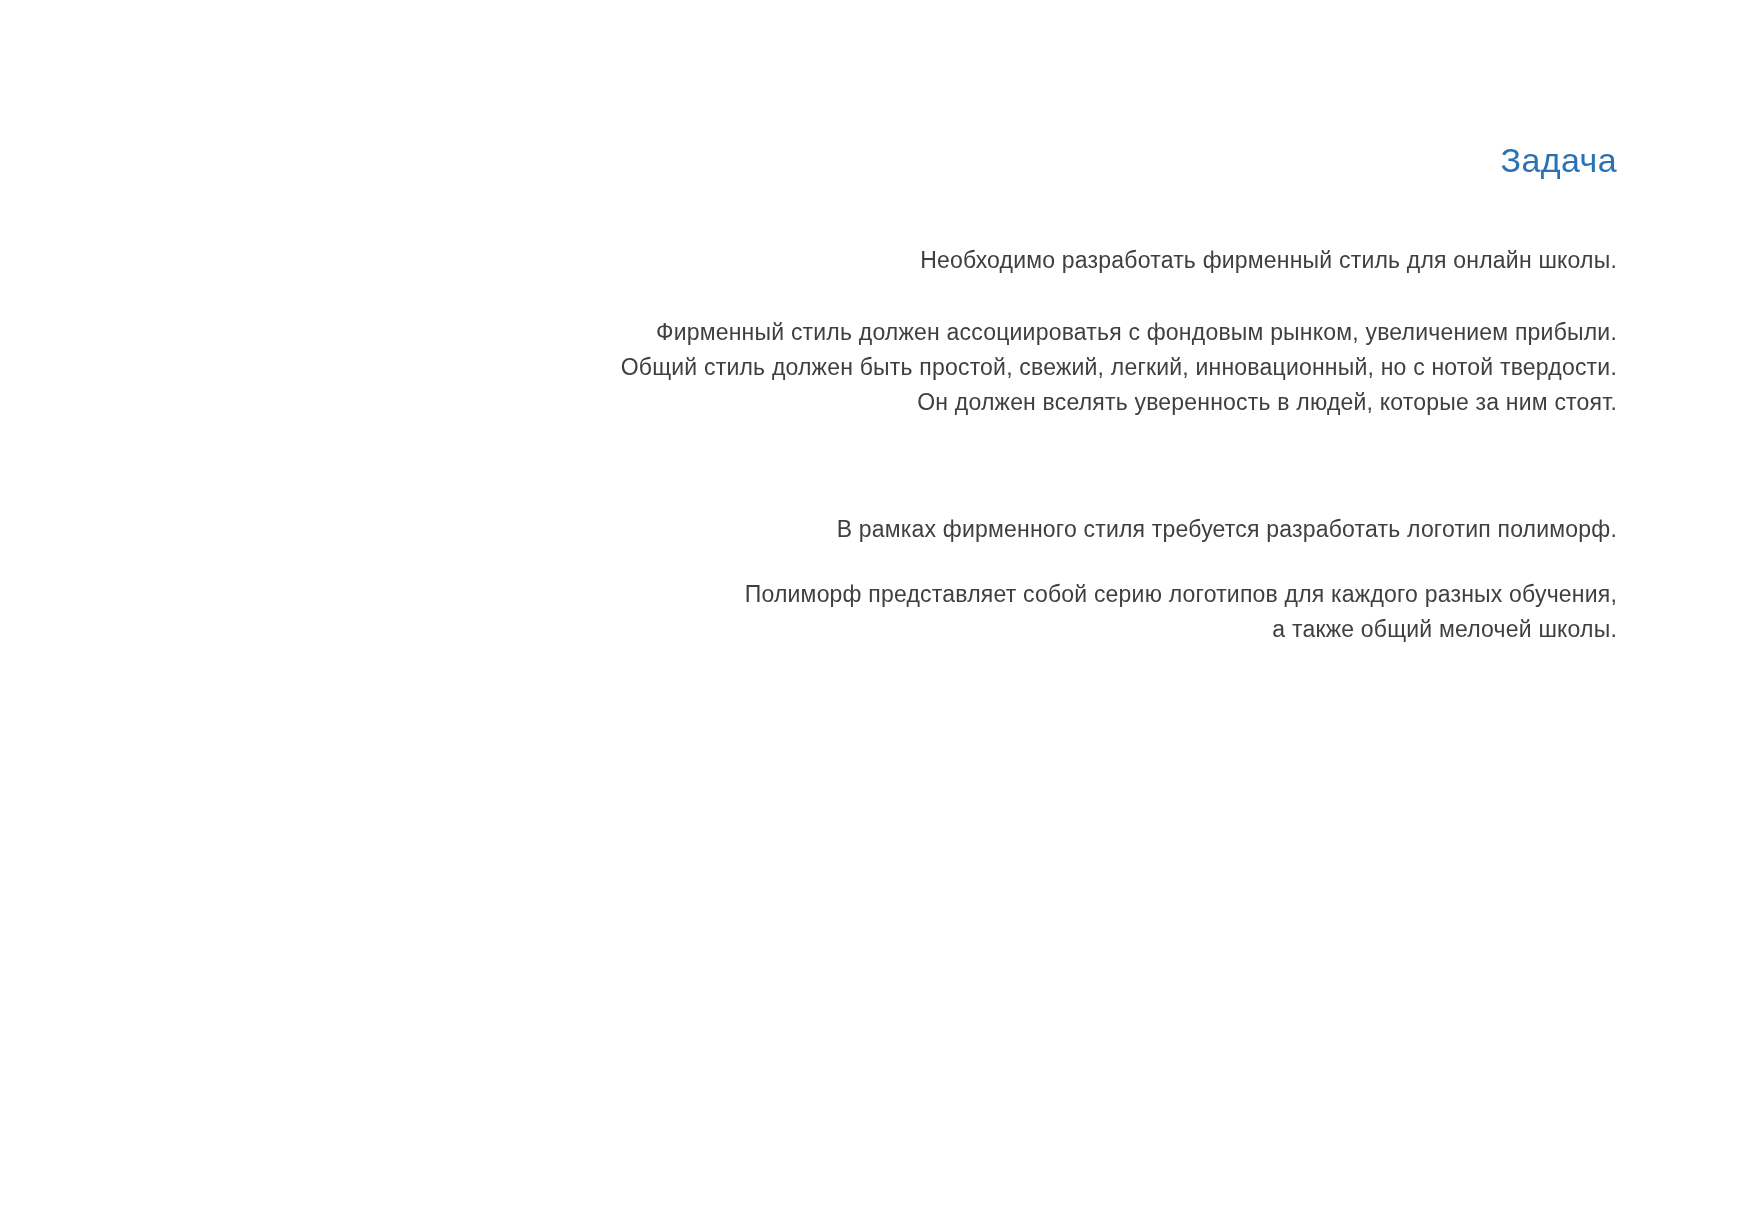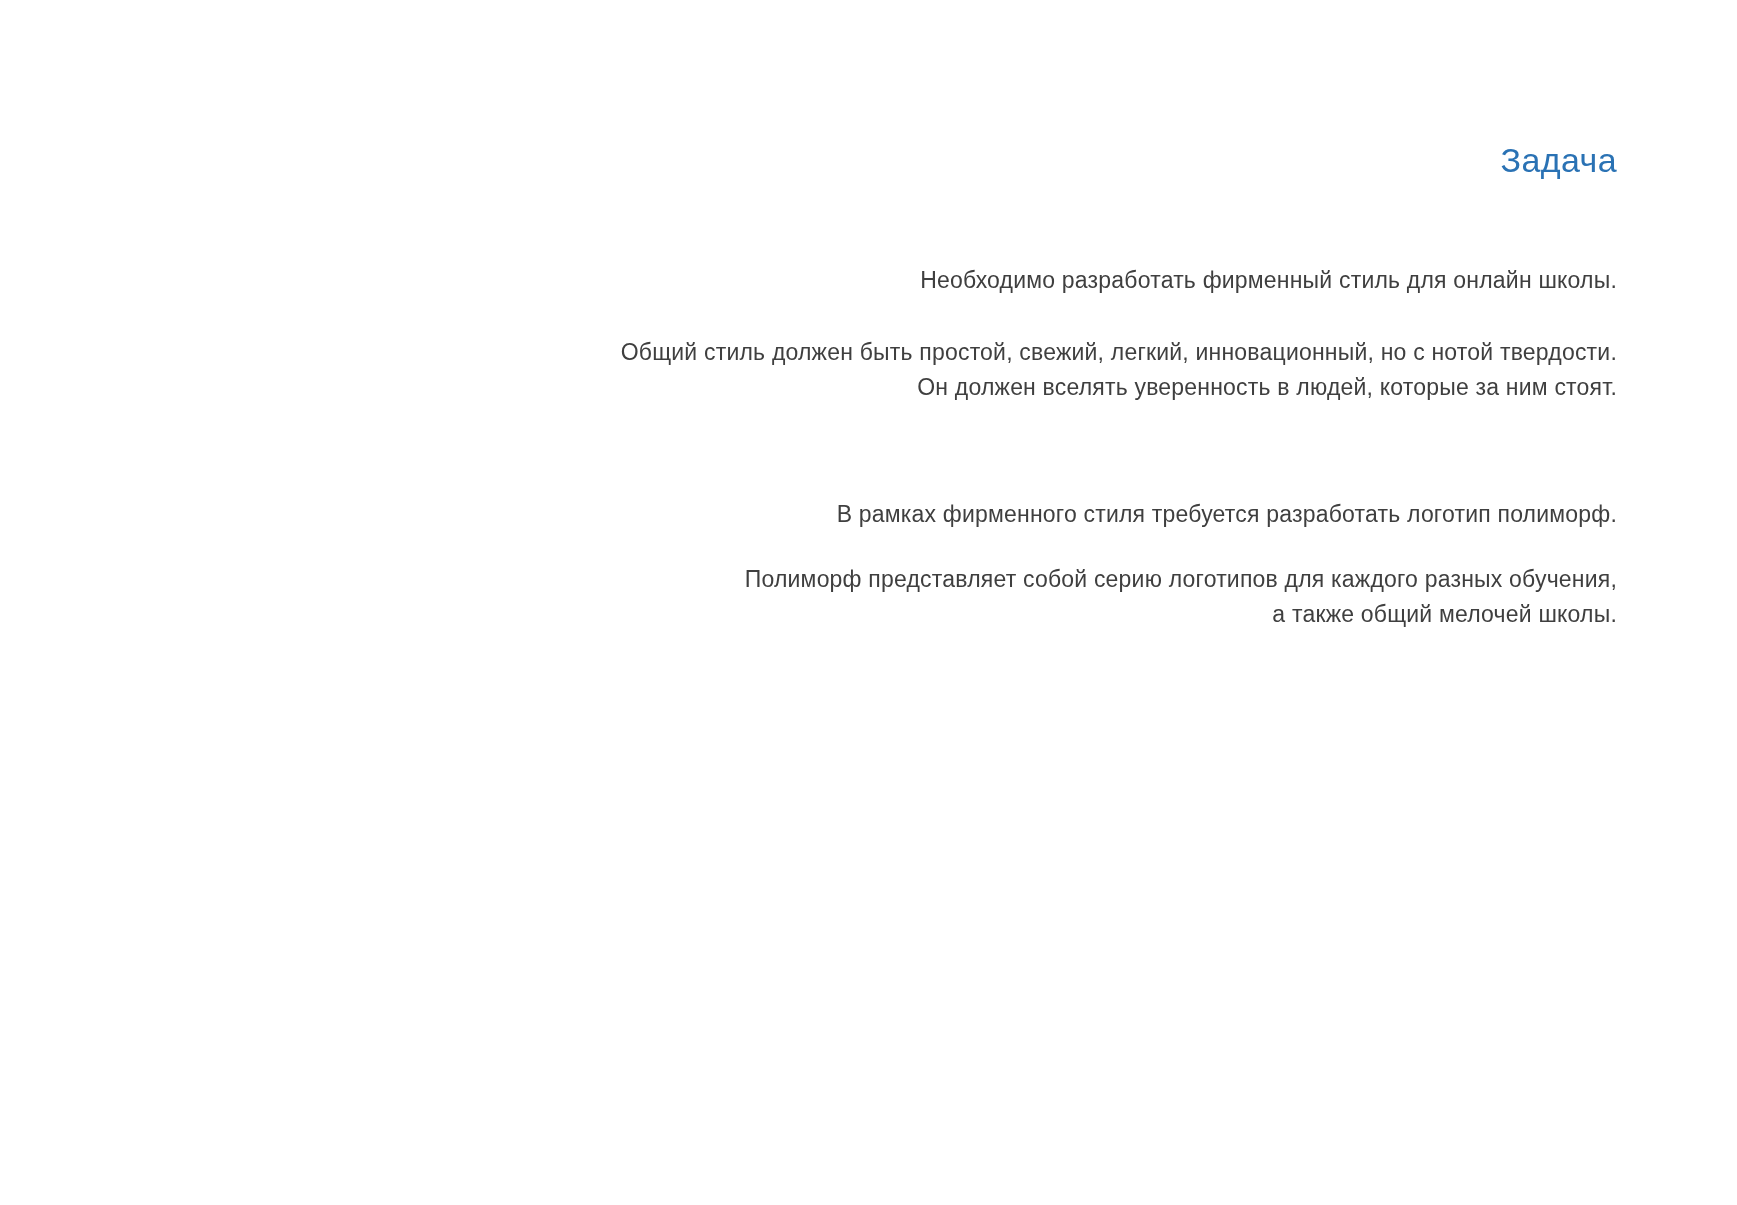--- a/index.html
+++ b/index.html
@@ -35,40 +35,41 @@
   p.paragraph {
     margin: 0;
     font-size: 23px;
     font-weight: 300;
     line-height: 35px;
     letter-spacing: 0.2px;
     color: var(--body);
   }
   .line { display: block; }
   
-  .section-task .paragraph-1      { margin-top: 82px; }
+  .section-task .paragraph-1      { margin-top: 62px; }
   .section-task .paragraph-2      { margin-top: 37px; }
   .section-task .paragraph-3      { margin-top: 35px; }
   .section-logo-task              { margin-top: 92px; }
   .section-logo-task .paragraph-1 { margin-top: 78px; }
   .section-logo-task .paragraph-2 { margin-top: 30px; }
 </style>
 </head>
 <body>
 
 <main class="page">
 
   <section class="section-task">
     <h1 class="section-heading">Задача</h1>
 
     <p class="paragraph paragraph-1">
       <span class="line">Необходимо разработать фирменный стиль для онлайн школы.</span>
     </p>
 
     <p class="paragraph paragraph-2">
+      <span class="line">Фирменный стиль должен ассоциироватья с фондовым рынком, увеличением прибыли.</span>
       <span class="line">Общий стиль должен быть простой, свежий, легкий, инновационный, но с нотой твердости.</span>
       <span class="line">Он должен вселять уверенность в людей, которые за ним стоят.</span>
     </p>
 
   </section>
 
   <section class="section-logo-task">
 
     <p class="paragraph paragraph-1">
       <span class="line">В рамках фирменного стиля требуется разработать логотип полиморф.</span>

